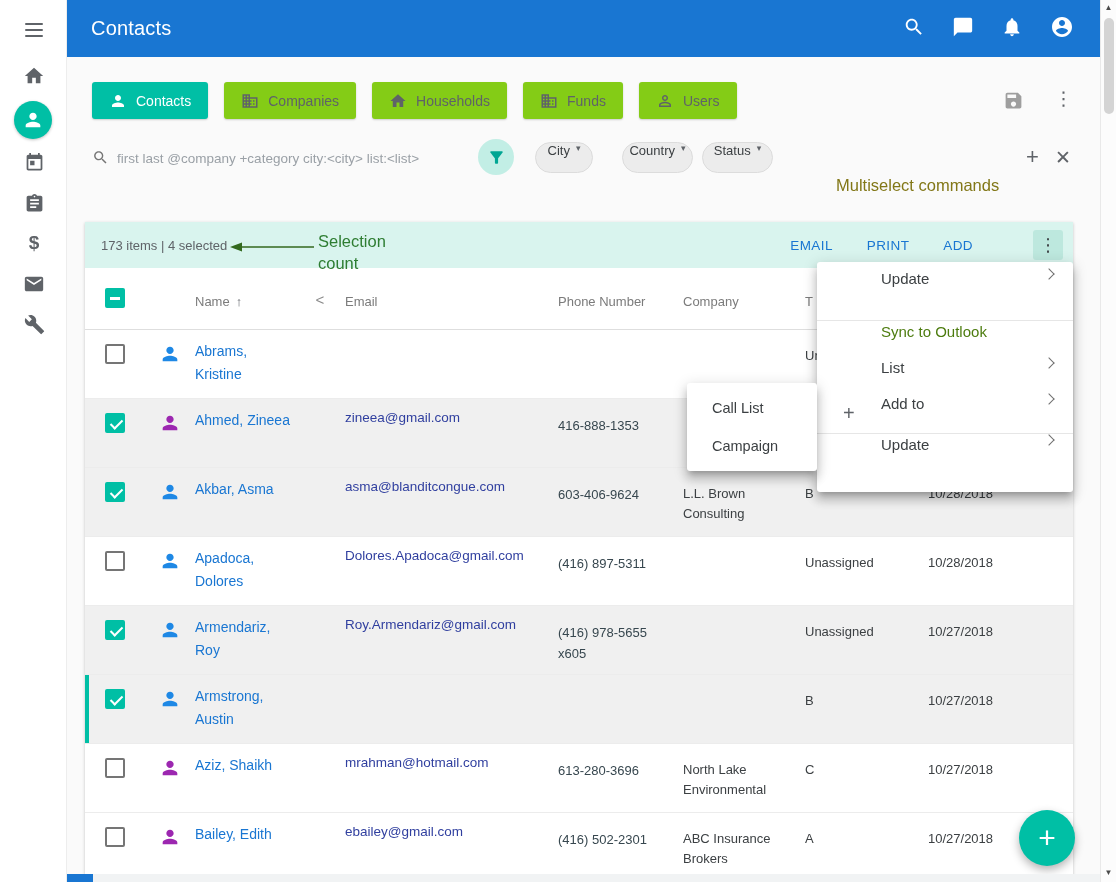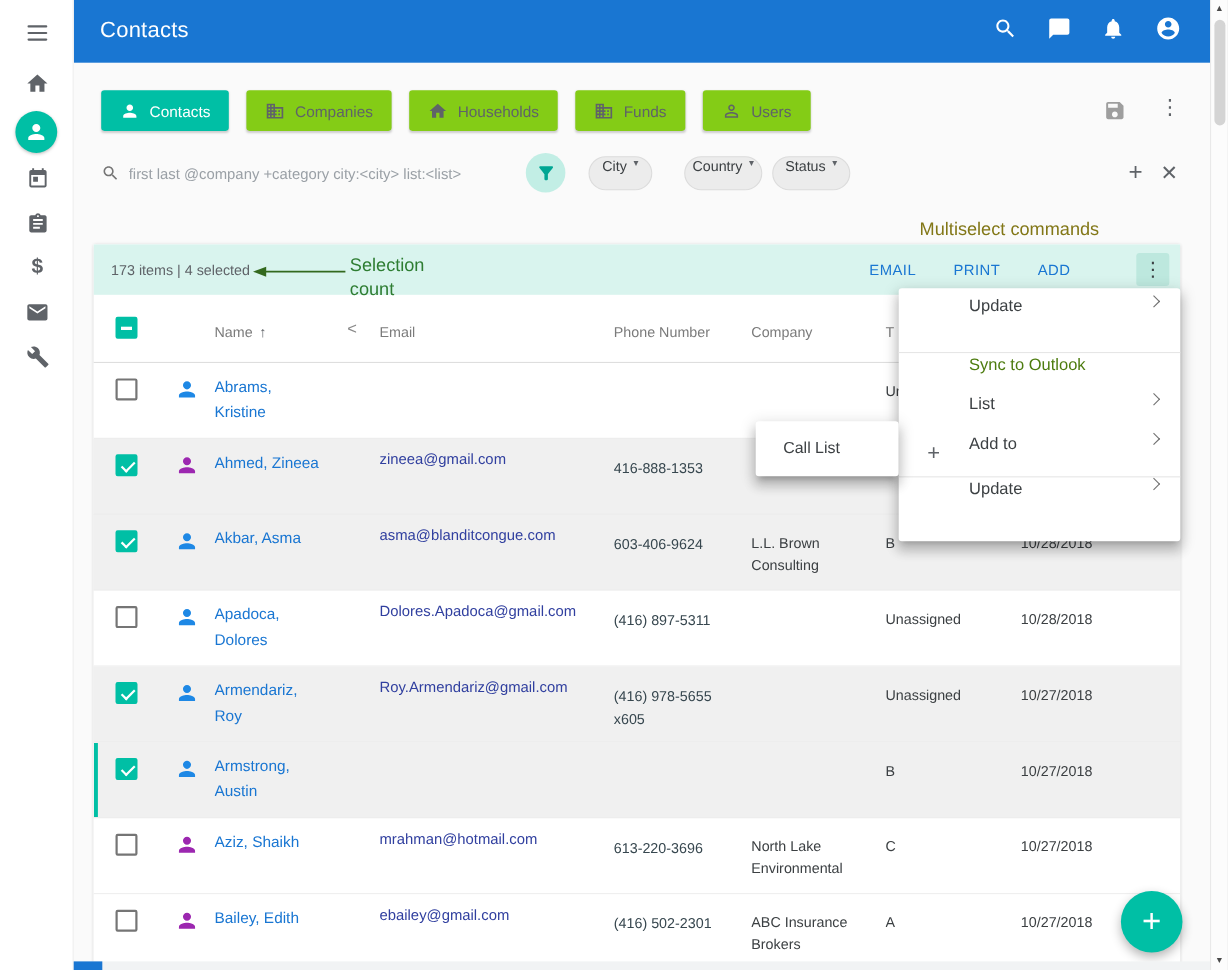--- a/index.html
+++ b/index.html
@@ -225,21 +225,21 @@
       <span>Country</span>
       <span class="caret">▾</span>
     </div>
   <div class="chip" style="left:702px;width:71px">
       <span>Status</span>
       <span class="caret">▾</span>
     </div>
   <span class="plusbtn">+</span>
   <span class="closebtn">✕</span>
 
-  <div class="ann ann-olive" style="left:836px;top:200px">Multiselect commands</div>
+  <div class="ann ann-olive" style="left:836px;top:176px">Multiselect commands</div>
   <div class="ann ann-green" style="left:318px;top:230px">
     <div>Selection</div>
     <div>count</div>
   </div>
   <svg class="arrow-svg" width="88" height="14">
     <line x1="86" y1="7" x2="13" y2="7" stroke="#33691e" stroke-width="1.6"></line>
     <polygon points="2,7 14,2.5 14,11.5" fill="#33691e"></polygon>
   </svg>
 
   <section class="card">
@@ -381,21 +381,21 @@
           <span class="cb"></span>
         </div>
       <div class="cell ca">
           <svg width="22" height="22" viewBox="0 0 24 24" fill="#9c27b0">
             <path d="M12 12c2.21 0 4-1.79 4-4s-1.79-4-4-4-4 1.79-4 4 1.79 4 4 4zm0 2c-2.67 0-8 1.34-8 4v2h16v-2c0-2.66-5.33-4-8-4z"></path>
           </svg>
         </div>
       <div class="cell cn"><span class="nlink">Aziz, Shaikh</span></div>
       <div class="cell"></div>
       <div class="cell ce">mrahman@hotmail.com</div>
-      <div class="cell cp">613-220-3696</div>
+      <div class="cell cp">613-280-3696</div>
       <div class="cell cco">North Lake Environmental</div>
       <div class="cell">C</div>
       <div class="cell">10/27/2018</div>
     </div>
 
     <div class="trow grid">
       <div class="cell cc">
           <span class="cb"></span>
         </div>
       <div class="cell ca">
@@ -434,20 +434,21 @@
     </div>
     <div class="mdiv"></div>
     <div class="mi h48">
       <span>Update</span>
       <span class="chev"></span>
     </div>
   </div>
 
   <div class="menu menu-sub">
     <div class="smi">Call List</div>
+    <div class="smi">Campaign</div>
   </div>
 
   <button class="fab">+</button>
 
   <div class="hscroll">
       <div class="hs-thumb"></div>
     </div>
   <div class="vscroll">
     <span class="vs-arrow" style="top:3px">▲</span>
     <span class="vs-thumb"></span>

